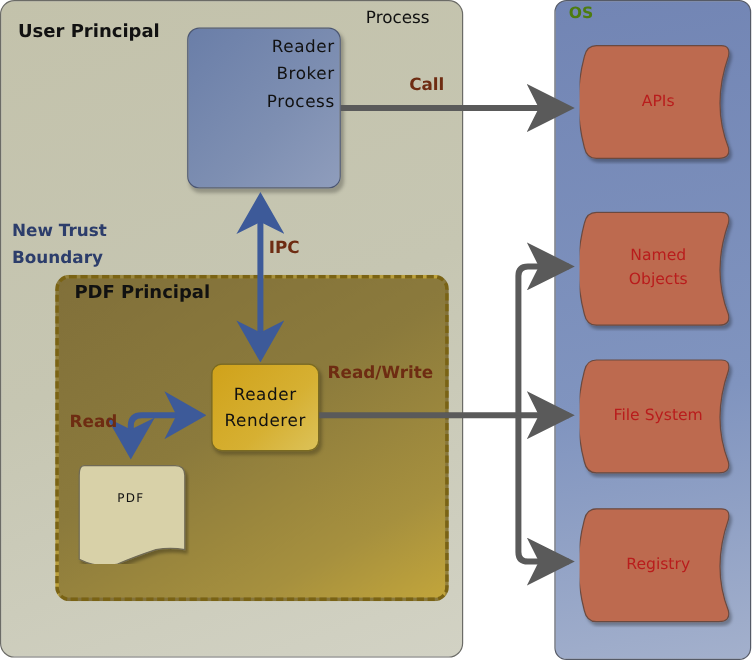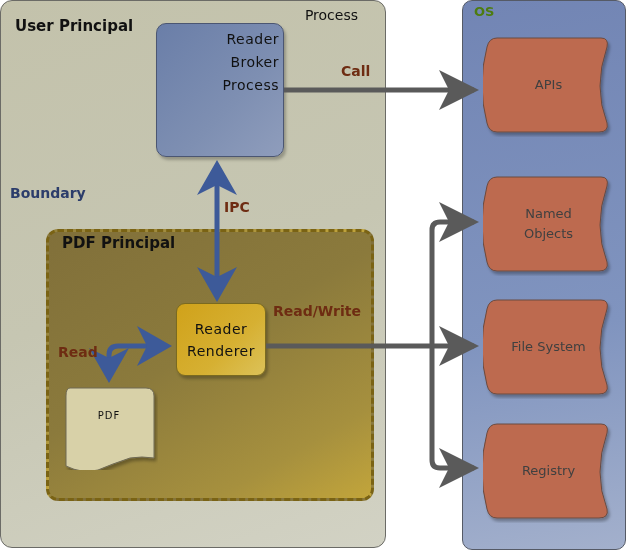--- a/index.html
+++ b/index.html
@@ -47,39 +47,40 @@
   
   #os {
     left: 462px; top: 0; width: 164px; height: 550px; box-sizing: border-box;
     border: 1px solid #555a66; border-radius: 10px;
     background: linear-gradient(170deg, #7285b4 0%, #8094bf 60%, #a3b0cc 100%);
   }
   .os-item { position: absolute; left: 483px; width: 126px; height: 96px; }
   .os-item svg { position: absolute; left: 0; top: 0; }
   .os-item .lbl { position: absolute; left: 0; right: 0; top: 0; bottom: 0;
     display: flex; align-items: center; justify-content: center; text-align: center;
-    font-size: 13px; line-height: 20px; color: #404040; padding-left: 5px; }
+    font-size: 13px; line-height: 20px; color: #b91c1c; padding-left: 5px; }
 
   .lbl-red { font-weight: bold; font-size: 14px; color: #6e2c12; }
   .lbl-blue { font-weight: bold; font-size: 14px; color: #2c3d6b; line-height: 22px; }
 </style>
 </head>
 <body>
 
 <div id="user-principal" class="abs"></div>
 <div class="abs title-black" style="left:15px; top:5px;margin-top:12px;">User Principal</div>
 
 <div id="broker" class="abs">
   <div class="lbl">
     <div>Reader Broker</div>
     <div>Process</div>
   </div>
 </div>
 
 <div class="abs lbl-blue" style="left:10px; top:182px;">
+  <div>New Trust</div>
   <div>Boundary</div>
 </div>
 
 <div id="sandbox" class="abs"></div>
 <div class="abs title-black" style="left:62px; top:234px;text-align:center;">PDF Principal</div>
 <div id="sandbox-label" class="abs" style="left:auto; right:270px;">
   <div>Process</div>
 </div>
 
 <svg class="abs" style="left:62px; top:386px;" width="96" height="84">

